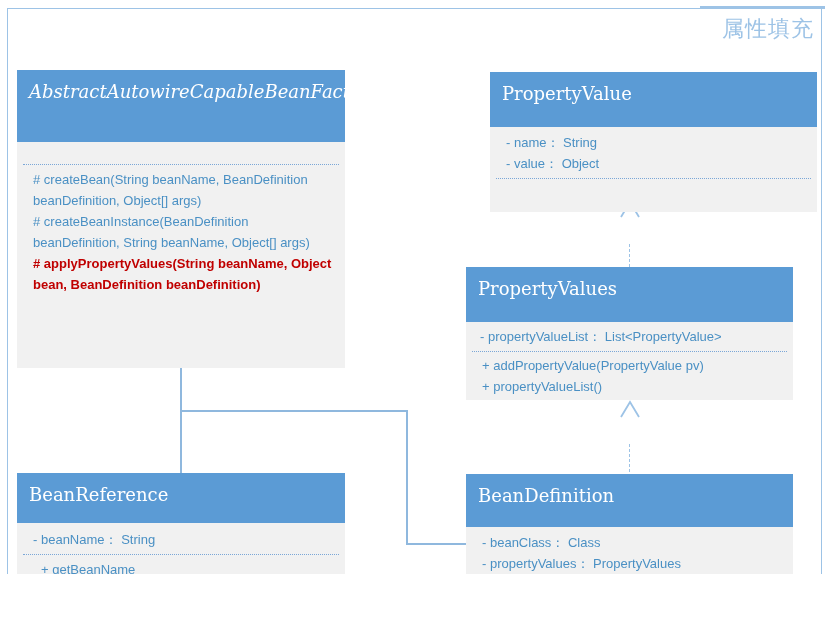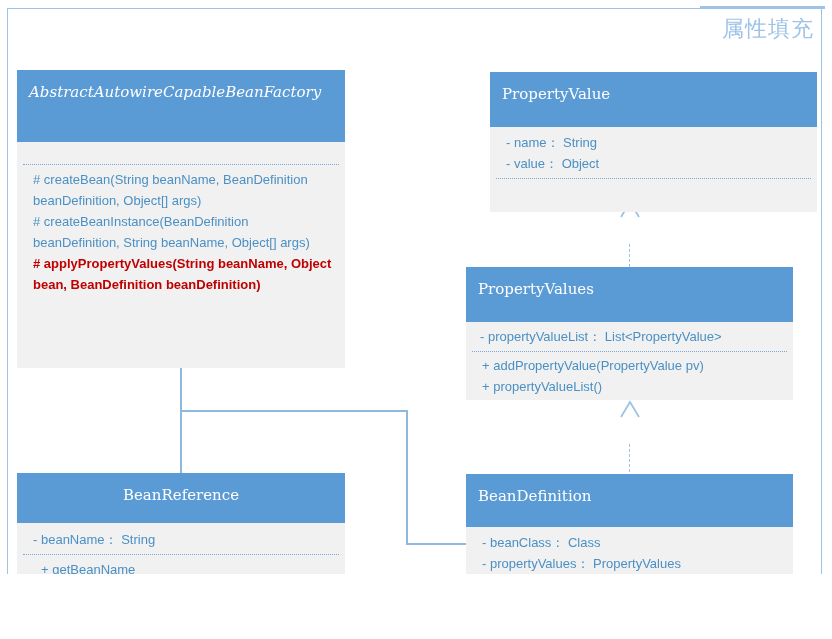--- a/index.html
+++ b/index.html
@@ -47,21 +47,21 @@
 
   
   .uml-class {
     position: absolute;
     box-sizing: border-box;
   }
   .uml-header {
     background: #5B9BD5;
     color: #ffffff;
     font-family: "DejaVu Serif", serif;
-    font-size: 15px;
+    font-size: 18px;
     line-height: 20px;
     padding: 12px 12px 10px 12px;
     box-sizing: border-box;
   }
   .uml-header.italic {
     font-style: italic;
   }
   .uml-body {
     background: #F1F1F1;
     box-sizing: border-box;
@@ -163,21 +163,21 @@
       <div class="sep"></div>
       <div class="uml-section">
         <div class="member"># createBean(String beanName, BeanDefinition beanDefinition, Object[] args)</div>
         <div class="member"># createBeanInstance(BeanDefinition beanDefinition, String beanName, Object[] args)</div>
         <div class="member red"># applyPropertyValues(String beanName, Object bean, BeanDefinition beanDefinition)</div>
       </div>
     </div>
   </div>
 
   <div class="uml-class" style="left:17px; top:473px; width:328px;">
-    <div class="uml-header" style="height:50px;text-align:center;">BeanReference</div>
+    <div class="uml-header" style="height:50px;">BeanReference</div>
     <div class="uml-body" style="height:65px;">
       <div class="uml-section" style="padding-top:6px;">
         <div class="member">- beanName： String</div>
       </div>
       <div class="sep"></div>
       <div class="uml-section" style="padding-top:4px;margin-left:8px;">
         <div class="member">+ getBeanName</div>
       </div>
     </div>
   </div>

